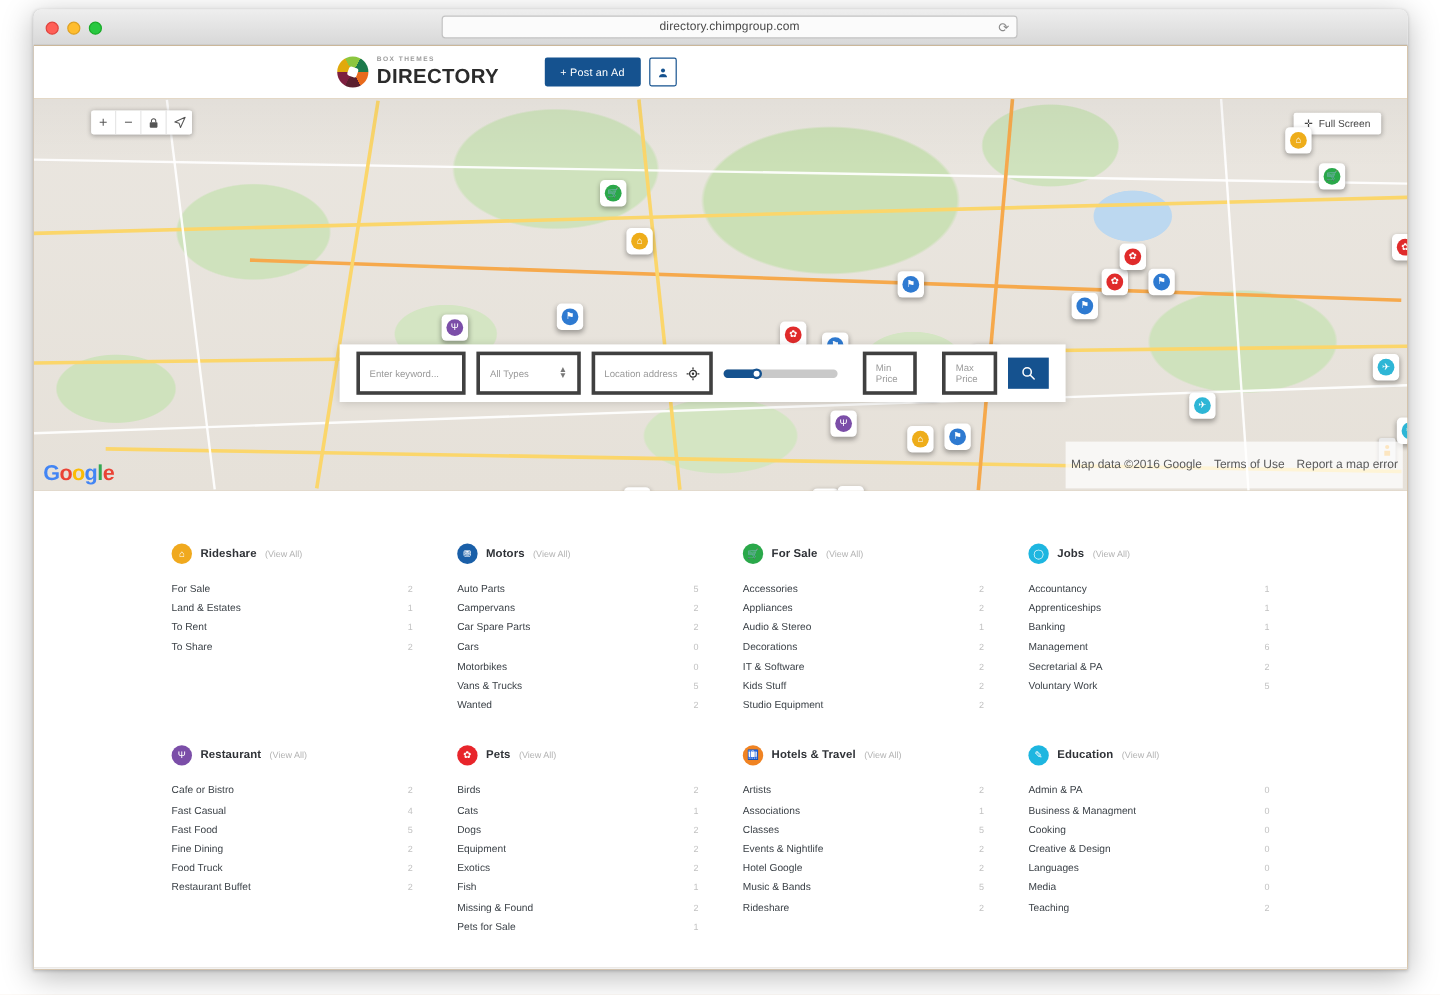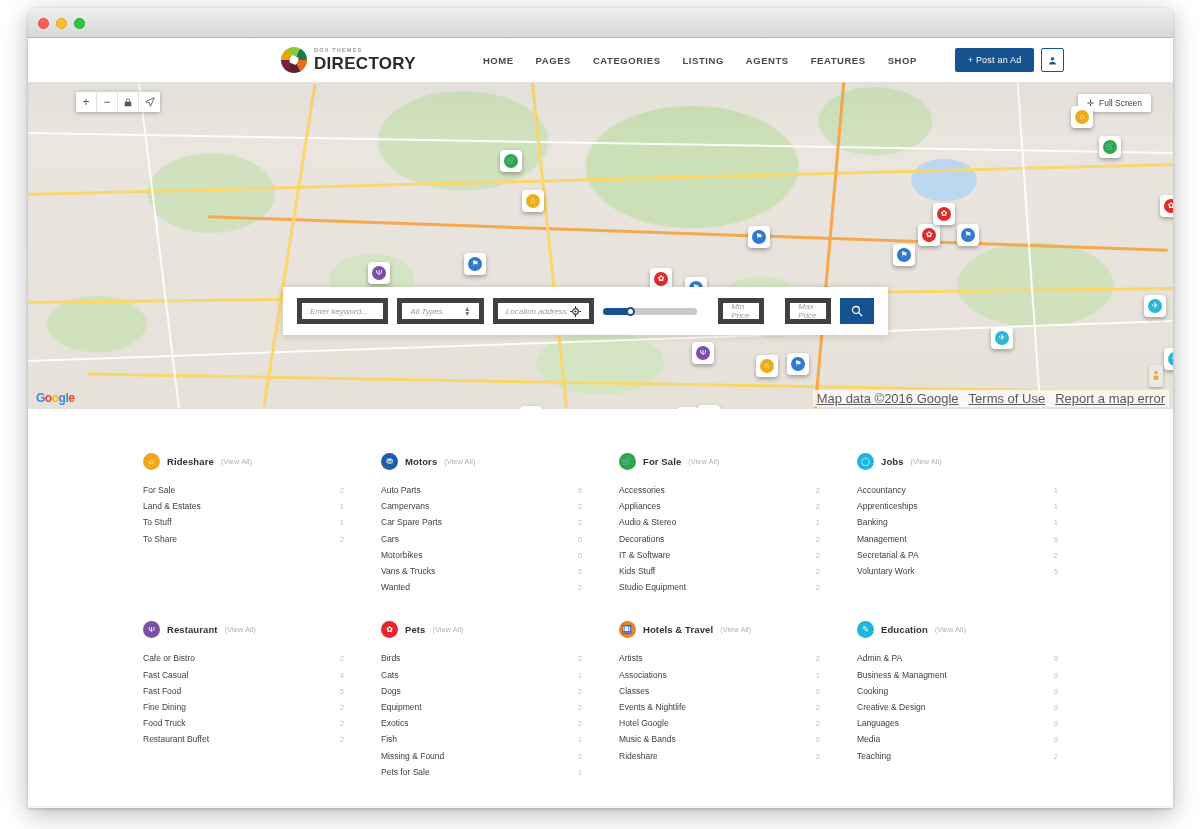--- a/index.html
+++ b/index.html
@@ -152,44 +152,44 @@
     z-index: -1;
   }
   .marker .dot {
     width: 14px; height: 14px; border-radius: 50%;
     display: flex; align-items: center; justify-content: center;
     color: #fff; font-size: 8px; line-height: 1;
   }
 
   
   .g-logo {
-    position: absolute; left: 8px; bottom: 4px; font-size: 12px; font-weight: bold;
+    position: absolute; left: 8px; bottom: 4px; font-size: 18px; font-weight: bold;
     letter-spacing: -.5px;
   }
   .g-logo span:nth-child(1){color:#4285F4}.g-logo span:nth-child(2){color:#EA4335}
   .g-logo span:nth-child(3){color:#FBBC05}.g-logo span:nth-child(4){color:#4285F4}
   .g-logo span:nth-child(5){color:#34A853}.g-logo span:nth-child(6){color:#EA4335}
   .map-attrib {
-    position: absolute; right: 4px; bottom: 2px; font-size: 13px; color: #5a5a5a;
-    display: flex; gap: 10px; background: rgba(255,255,255,.72); padding: 1px 4px; text-decoration: underline;
+    position: absolute; right: 4px; bottom: 2px; font-size: 10px; color: #5a5a5a;
+    display: flex; gap: 10px; background: rgba(255,255,255,.72); padding: 14px 4px;
   }
   .pegman {
     position:absolute; right:10px; bottom:22px; width:14px; height:22px;
     background:#e9e9e9; border-radius:2px; box-shadow:0 1px 3px rgba(0,0,0,.3);
     display:flex;align-items:center;justify-content:center;
   }
 
   
   .searchbar {
     position: absolute; left: 255px; top: 249px; width: 605px; height: 48px;
     background: #fff; box-shadow: 0 1px 7px rgba(0,0,0,.16);
     display: flex; align-items: center; padding: 0 14px; gap: 9px; z-index: 4;
   }
-  .sf { height: 26px; border: 5px solid #404040; background:#fff;
-        display: flex; align-items: center; padding: 0 8px; font-size: 8px; color: #9a9a9a; font-style: italic; }
+  .sf { height: 36px; border: 3px solid #404040; background:#fff;
+        display: flex; align-items: center; padding: 0 8px; font-size: 8px; color: #9a9a9a; }
   .sf-keyword { width: 104px; }
   .sf-types { width: 98px; justify-content: space-between; }
   .sf-loc { width: 116px; justify-content: space-between; }
   .sf-min, .sf-max { width: 50px; margin-left: 12px; }
   .spinner { display: flex; flex-direction: column; line-height: 5px; font-size: 7px; color: #777; }
   .slider-wrap { width: 112px; display: flex; align-items: center; }
   .slider-track { position: relative; width: 100%; height: 7px; border-radius: 4px; background: #c9c9c9; }
   .slider-fill { position: absolute; left: 0; top: 0; height: 7px; width: 30%; background: #15528f; border-radius: 4px; }
   .slider-knob { position: absolute; left: 24%; top: -1px; width: 9px; height: 9px; border-radius: 50%;
                  background: #fff; border: 2px solid #15528f; }
@@ -229,42 +229,37 @@
 <body>
 
 <div class="browser">
 
   <div class="titlebar">
     <div class="lights">
       <div class="light l-red"></div>
       <div class="light l-yel"></div>
       <div class="light l-grn"></div>
     </div>
+    <div class="urlbar">
+      <span class="urltext">directory.chimpgroup.com</span>
+      <span class="reload">⟳</span>
+    </div>
   </div>
 
   <div class="viewport">
 
     <div class="site-header">
       <div class="logo">
         <div class="logo-mark"></div>
         <div class="logo-text">
           <span class="logo-sub">BOX THEMES</span>
           <span class="logo-main">DIRECTORY</span>
         </div>
       </div>
 
-      <div class="nav">
-        <div class="nav-item">HOME</div>
-        <div class="nav-item">PAGES</div>
-        <div class="nav-item">CATEGORIES</div>
-        <div class="nav-item">LISTING</div>
-        <div class="nav-item">AGENTS</div>
-        <div class="nav-item">FEATURES</div>
-        <div class="nav-item">SHOP</div>
-      </div>
 
       <div class="header-actions">
         <button class="btn-post">+ Post an Ad</button>
         <div class="btn-user">
           <svg width="9" height="9" viewBox="0 0 16 16">
             <circle cx="8" cy="5" r="3" fill="#15528f"></circle>
             <path d="M2 15c0-3.3 2.7-5 6-5s6 1.7 6 5z" fill="#15528f"></path>
           </svg>
         </div>
       </div>
@@ -510,21 +505,21 @@
             <ul class="cat-list">
               <li class="cat-li">
                 <span>For Sale</span>
                 <span class="cnt">2</span>
               </li>
               <li class="cat-li">
                 <span>Land &amp; Estates</span>
                 <span class="cnt">1</span>
               </li>
               <li class="cat-li">
-                <span>To Stuff</span>
+                <span>To Rent</span>
                 <span class="cnt">1</span>
               </li>
               <li class="cat-li">
                 <span>To Share</span>
                 <span class="cnt">2</span>
               </li>
             </ul>
           </div>
           <div class="cat-block">
             <div class="cat-head">

